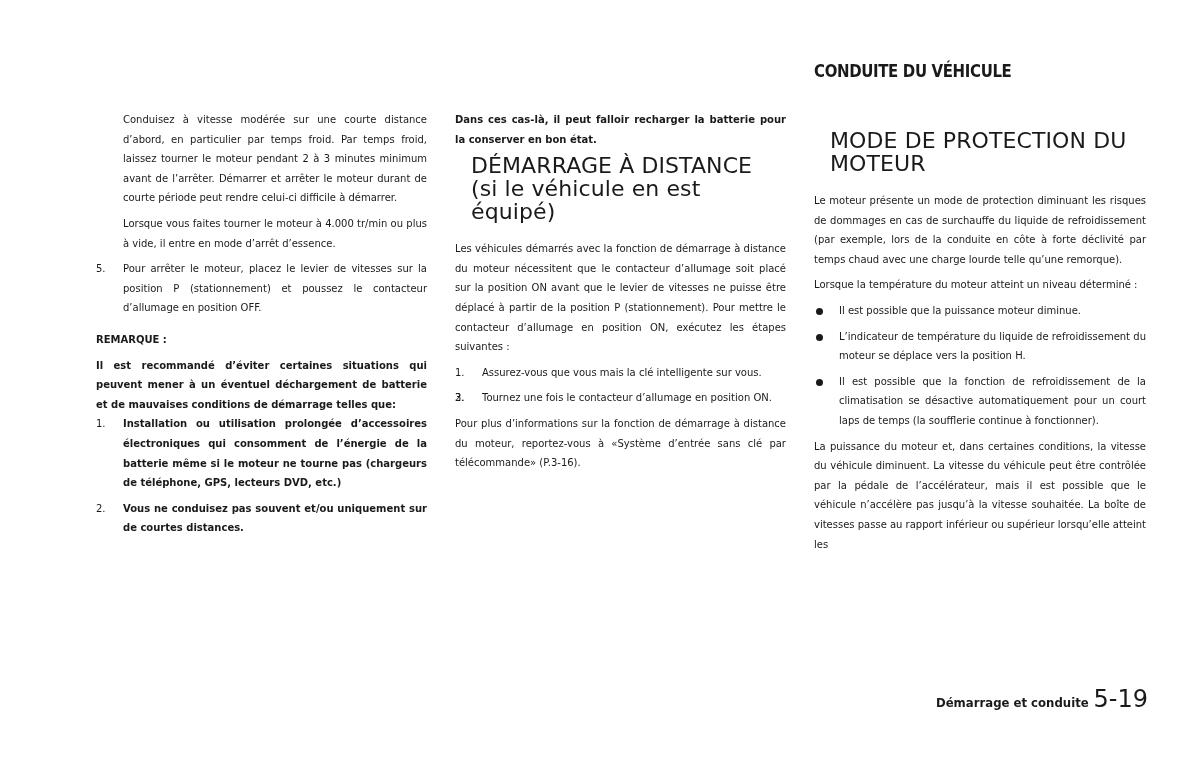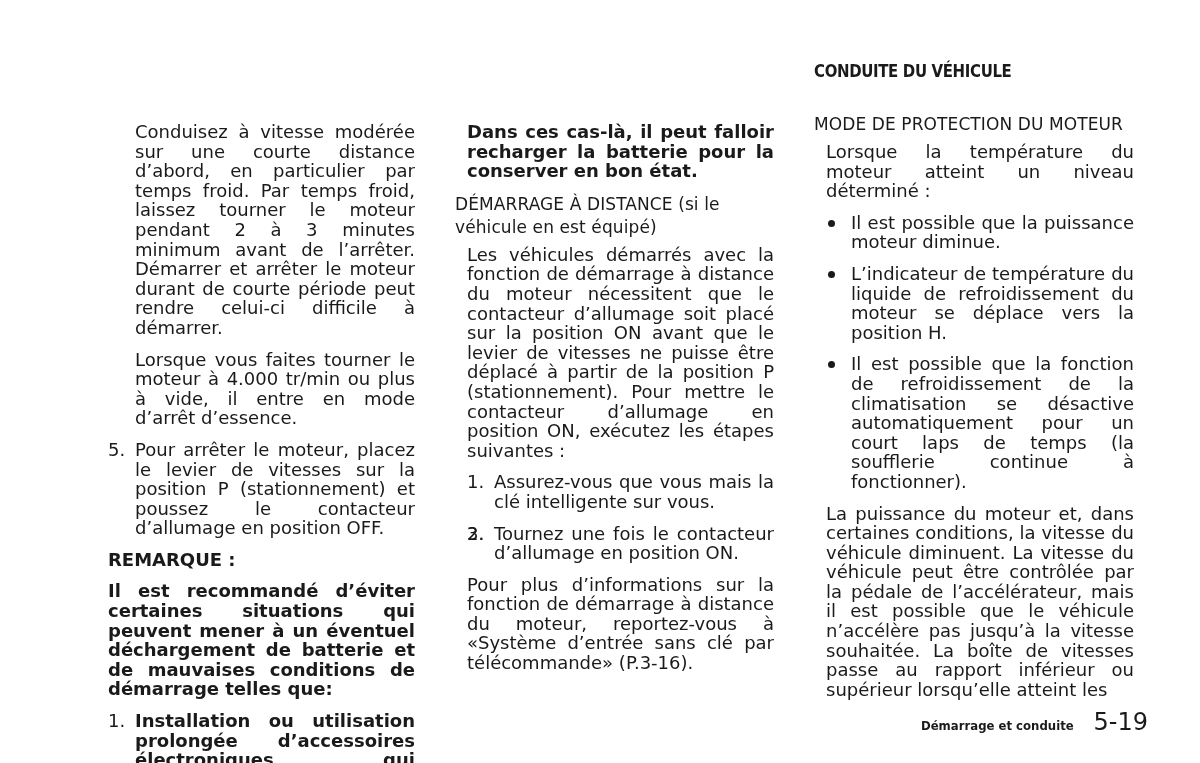--- a/index.html
+++ b/index.html
@@ -1,27 +1,27 @@
 <!DOCTYPE html>
 <html><head>
 <meta charset="utf-8">
 <style>
   html, body { margin: 0; padding: 0; background: #ffffff; }
   body { width: 1200px; height: 763px; position: relative; overflow: hidden;
          font-family: "DejaVu Sans", sans-serif; color: #1a1a1a; }
   .col { position: absolute; top: 0; }
-  .p { font-size: 18px; line-height: 19.6px; margin: 12px; text-align: justify; }
+  .p { font-size: 10px; line-height: 19.6px; margin: 0; text-align: justify; }
   .b { font-weight: bold; }
   .ind { padding-left: 27px; }
   .li { position: relative; padding-left: 27px; }
   .li .num { position: absolute; left: 0; top: 0; }
-  .h2 { font-size: 17px; line-height: 23px; margin: 0; font-weight: normal; letter-spacing: 0.1px; }
+  .h2 { font-size: 22px; line-height: 23px; margin: 16px; font-weight: normal; letter-spacing: 0.1px; }
   .section-title { position: absolute; left: 814px; top: 61px; font-size: 17px; font-weight: bold;
                    letter-spacing: -0.4px; transform: scaleX(0.88); transform-origin: left; }
-  .footer { position: absolute; top: 708px; right: 52px; display: flex; align-items: baseline; gap: 20px; }
+  .footer { position: absolute; top: 685px; right: 52px; display: flex; align-items: baseline; gap: 5px; }
   .footer .sec { font-size: 13px; font-weight: bold; transform: scaleX(0.9); transform-origin: right; }
   .footer .pg { font-size: 24px; }
   .bul { position: relative; padding-left: 25px; }
   .bul .dot { position: absolute; left: 2px; top: 7px; width: 7px; height: 7px; border-radius: 50%; background: #1a1a1a; }
 </style>
 </head>
 <body>
 
 <div class="section-title">CONDUITE DU VÉHICULE</div>
 
@@ -57,20 +57,21 @@
   </div>
   <div class="p li" style="margin-top:6px;">
     <span class="num">3.</span>
     <span>Tournez une fois le contacteur d’allumage en position ON.</span>
   </div>
   <p class="p" style="margin-top:6px;">Pour plus d’informations sur la fonction de démarrage à distance du moteur, reportez-vous à «Système d’entrée sans clé par télécommande» (P.3-16).</p>
 </div>
 
 <div class="col" style="left:814px; top:113px; width:332px;">
   <h2 class="h2">MODE DE PROTECTION DU MOTEUR</h2>
+  <p class="p" style="margin-top:3px;">Le moteur présente un mode de protection diminuant les risques de dommages en cas de surchauffe du liquide de refroidissement (par exemple, lors de la conduite en côte à forte déclivité par temps chaud avec une charge lourde telle qu’une remorque).</p>
   <p class="p" style="margin-top:6px;">Lorsque la température du moteur atteint un niveau déterminé :</p>
   <div class="p bul" style="margin-top:6px;">
     <span class="dot"></span>
     <span>Il est possible que la puissance moteur diminue.</span>
   </div>
   <div class="p bul" style="margin-top:6px;">
     <span class="dot"></span>
     <span>L’indicateur de température du liquide de refroidissement du moteur se déplace vers la position H.</span>
   </div>
   <div class="p bul" style="margin-top:6px;">

